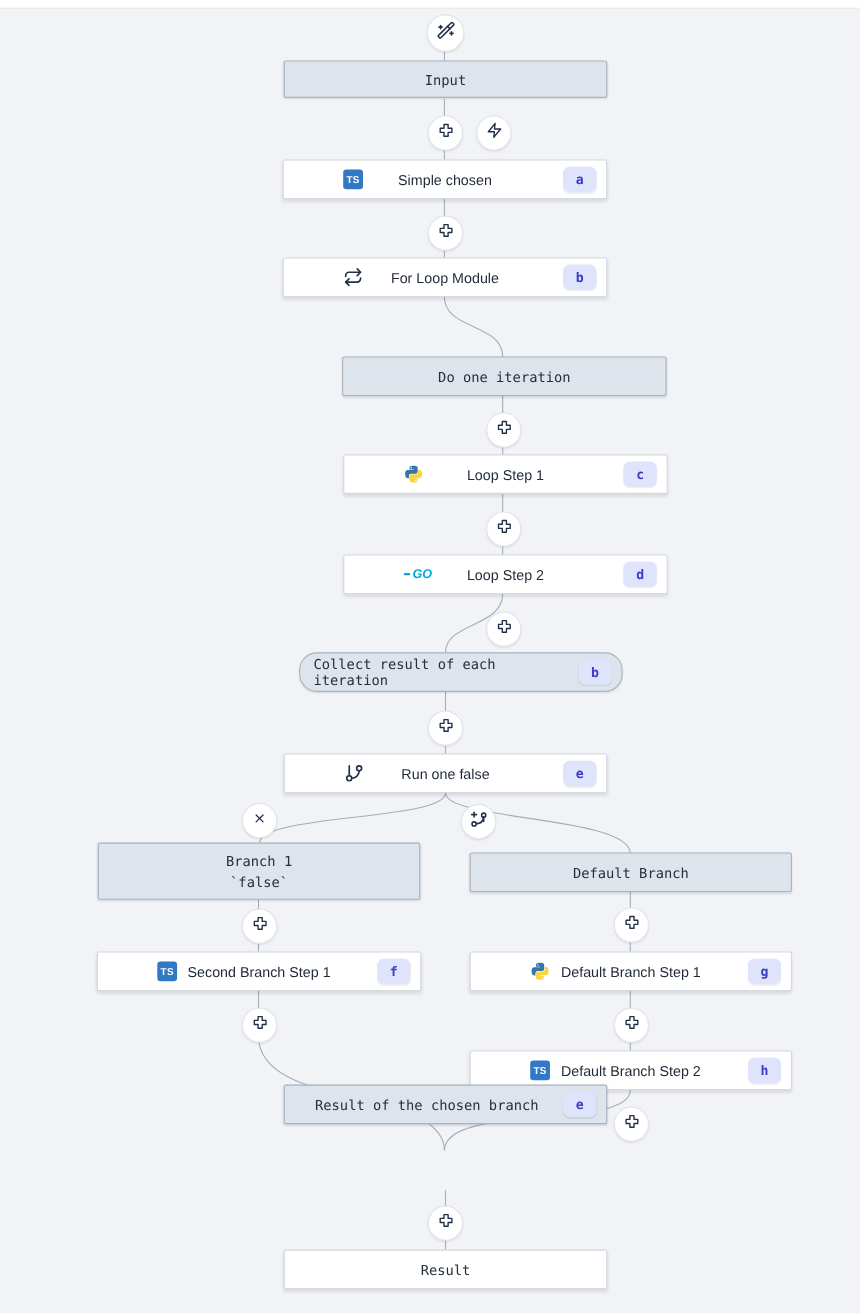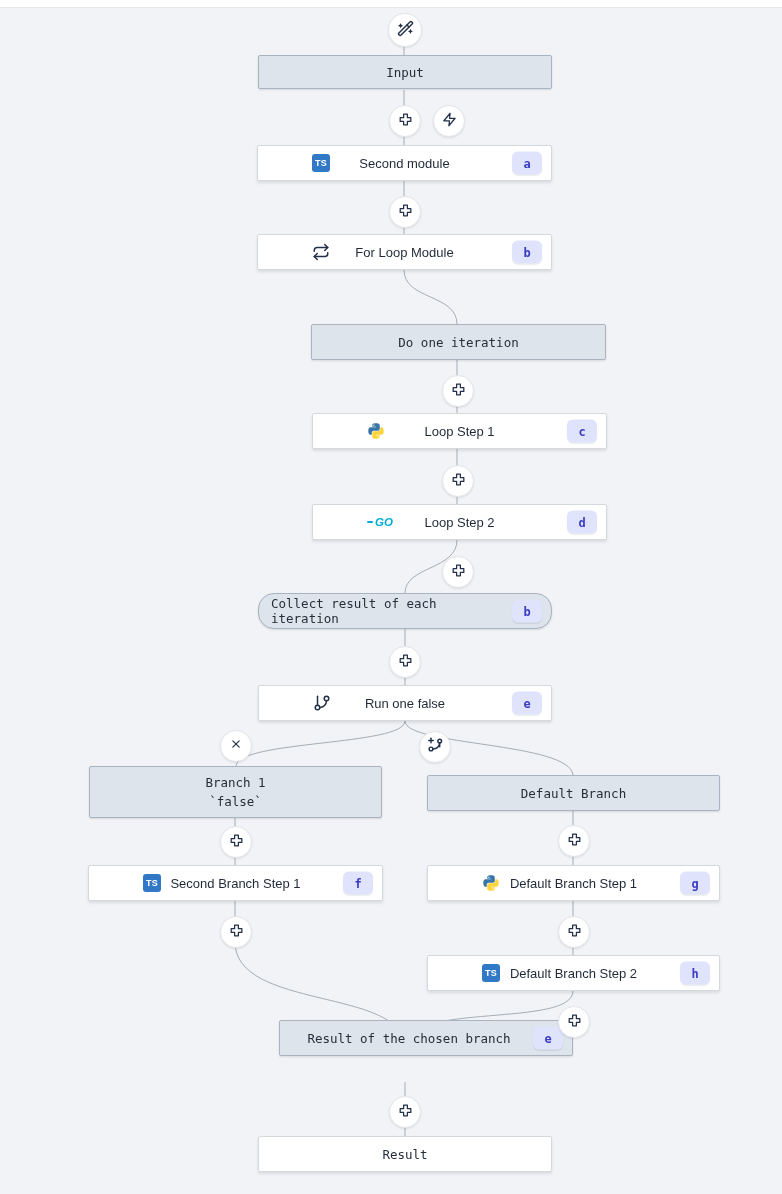--- a/index.html
+++ b/index.html
@@ -92,21 +92,21 @@
     <svg width="15" height="15" viewBox="0 0 24 24" class="icon-stroke">
         <path d="M13 2 3 14h9l-1 8 10-12h-9l1-8z"></path>
       </svg>
   </span>
 </div>
 
 <div class="node module sans" style="left:257px;top:145px;width:295px;">
   <span class="lang">
     <span class="ts-box">TS</span>
   </span>
-  <span>Second module</span>
+  <span>Simple chosen</span>
   <span class="badge">a</span>
 </div>
 
 <div class="circle" style="left:389px;top:196px;">
   <span>
     <svg width="15" height="15" viewBox="0 0 24 24">
         <path d="M9 3.5h6V9h5.5v6H15v5.5H9V15H3.5V9H9Z" fill="#ffffff" stroke="#22304a" stroke-width="2" stroke-linejoin="round"></path>
       </svg>
   </span>
 </div>
@@ -164,21 +164,21 @@
 </div>
 
 <div class="circle" style="left:442px;top:556px;">
   <span>
     <svg width="15" height="15" viewBox="0 0 24 24">
         <path d="M9 3.5h6V9h5.5v6H15v5.5H9V15H3.5V9H9Z" fill="#ffffff" stroke="#22304a" stroke-width="2" stroke-linejoin="round"></path>
       </svg>
   </span>
 </div>
 
-<div class="node virtual mono shift-left" style="left:258px;top:593px;width:294px;border-radius:16px;">
+<div class="node virtual mono shift-left" style="left:272px;top:593px;width:294px;border-radius:16px;">
   <span>Collect result of each iteration</span>
   <span class="badge">b</span>
 </div>
 
 <div class="circle" style="left:389px;top:646px;">
   <span>
     <svg width="15" height="15" viewBox="0 0 24 24">
         <path d="M9 3.5h6V9h5.5v6H15v5.5H9V15H3.5V9H9Z" fill="#ffffff" stroke="#22304a" stroke-width="2" stroke-linejoin="round"></path>
       </svg>
   </span>
@@ -287,21 +287,21 @@
 </div>
 
 <div class="circle" style="left:558px;top:1006px;">
   <span>
     <svg width="15" height="15" viewBox="0 0 24 24">
         <path d="M9 3.5h6V9h5.5v6H15v5.5H9V15H3.5V9H9Z" fill="#ffffff" stroke="#22304a" stroke-width="2" stroke-linejoin="round"></path>
       </svg>
   </span>
 </div>
 
-<div class="node virtual mono shift-left" style="left:258px;top:1020px;width:294px;margin-left:21px;">
+<div class="node virtual mono shift-left" style="left:258px;top:986px;width:294px;">
   <span>Result of the chosen branch</span>
   <span class="badge">e</span>
 </div>
 
 <div class="circle" style="left:389px;top:1096px;">
   <span>
     <svg width="15" height="15" viewBox="0 0 24 24">
         <path d="M9 3.5h6V9h5.5v6H15v5.5H9V15H3.5V9H9Z" fill="#ffffff" stroke="#22304a" stroke-width="2" stroke-linejoin="round"></path>
       </svg>
   </span>

